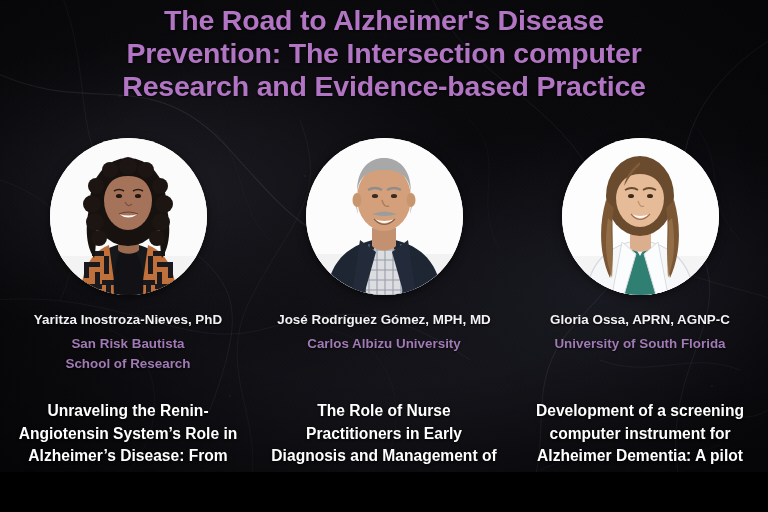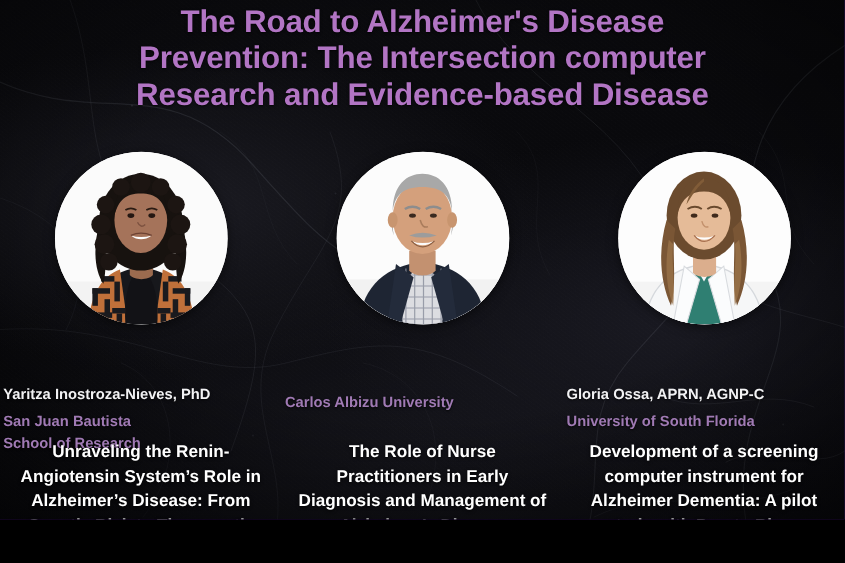--- a/index.html
+++ b/index.html
@@ -11,21 +11,21 @@
     width: 768px;
     height: 512px;
     overflow: hidden;
     font-family: "Liberation Sans", sans-serif;
   }
 
   #poster {
     position: relative;
     width: 768px;
     height: 472px;
-    background: #4c1d95;
+    background: #0f172a;
     overflow: hidden;
   }
 
   
   .bg-base {
     position: absolute;
     inset: 0;
     background:
       radial-gradient(ellipse 60% 45% at 22% 40%, #1b1b22 0%, rgba(12,12,16,0) 70%),
       radial-gradient(ellipse 55% 50% at 78% 62%, #191921 0%, rgba(10,10,14,0) 72%),
@@ -96,24 +96,23 @@
 
   .name-row {
     position: absolute;
     top: 311px;
     left: 0;
     width: 768px;
     display: flex;
   }
   .name-cell {
     width: 256px;
-    text-align: left;
+    text-align: center;
     padding: 0 3px;
     box-sizing: border-box;
-    margin-top: 39px;
   }
   .sp-name {
     font-size: 13.4px;
     line-height: 17px;
     font-weight: 700;
     color: #f2f2f4;
     text-shadow: 0 1px 2px rgba(0,0,0,.8);
     white-space: nowrap;
   }
   .sp-affil {
@@ -182,21 +181,21 @@
       <circle cx="712" cy="386" r="0.9" opacity=".18"></circle>
     </g>
   </svg>
 
   <div class="bg-grain"></div>
   <div class="bg-vignette"></div>
 
   <div class="title-block">
     <div class="title-line">The Road to Alzheimer's Disease</div>
     <div class="title-line">Prevention: The Intersection computer</div>
-    <div class="title-line">Research and Evidence-based Disease</div>
+    <div class="title-line">Research and Evidence-based Practice</div>
   </div>
 
   <div class="speakers">
 
     <div class="speaker">
       <div class="photo-wrap">
         <svg class="photo-svg" viewBox="0 0 157 157">
           <rect width="157" height="157" fill="#fbfbfb"></rect>
           <rect y="118" width="157" height="39" fill="#f3f3f3"></rect>
 
@@ -354,26 +353,27 @@
       </div>
     </div>
 
   </div>
 
   <div class="name-row">
 
     <div class="name-cell">
       <div class="sp-name">Yaritza Inostroza-Nieves, PhD</div>
       <div class="sp-affil">
-        <div>San Juan Bautista</div>
+        <div>San Risk Bautista</div>
         <div>School of Research</div>
       </div>
     </div>
 
     <div class="name-cell">
+      <div class="sp-name">José Rodríguez Gómez, MPH, MD</div>
       <div class="sp-affil">
         <div>Carlos Albizu University</div>
       </div>
     </div>
 
     <div class="name-cell">
       <div class="sp-name">Gloria Ossa, APRN, AGNP-C</div>
       <div class="sp-affil">
         <div>University of South Florida</div>
       </div>

